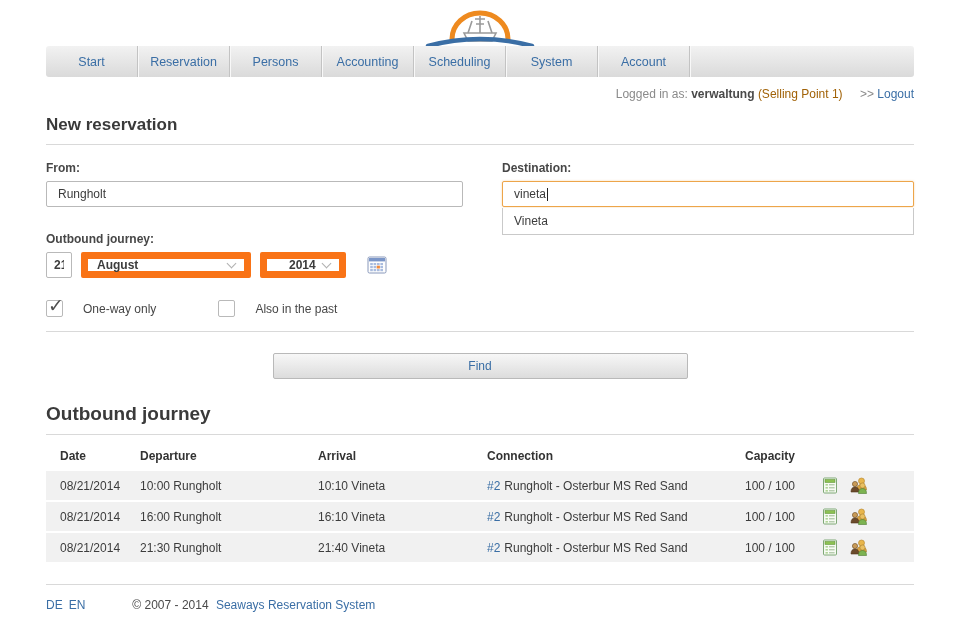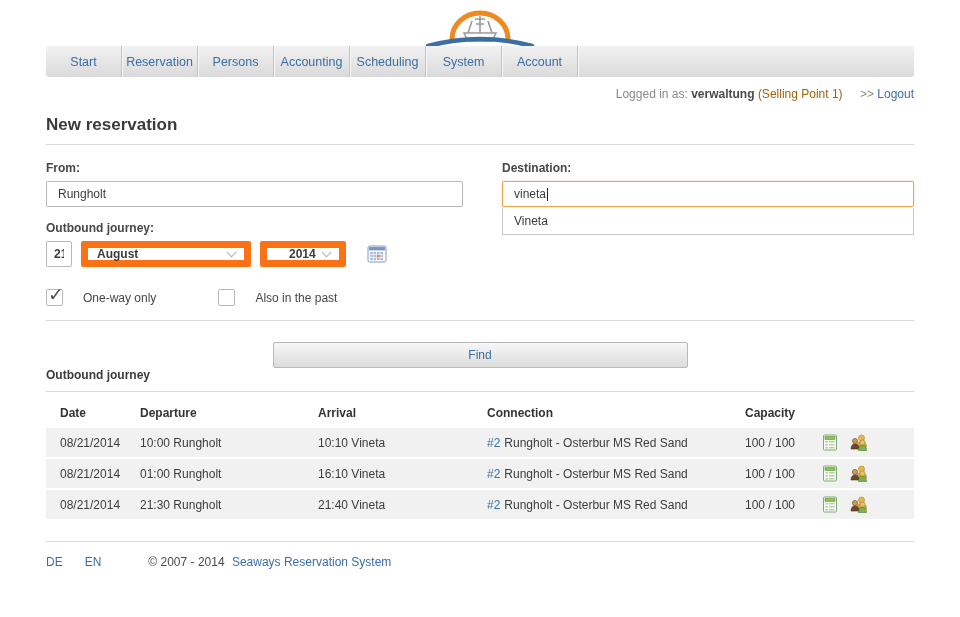--- a/index.html
+++ b/index.html
@@ -6,21 +6,21 @@
   html,body { width:960px; height:617px; background:#fff; overflow:hidden;
     font-family:"Liberation Sans","DejaVu Sans",sans-serif; color:#3c3c3c; }
   .container { width:868px; margin:0 auto; position:relative; }
 
   
   .logo-bar { height:46px; display:flex; justify-content:center; align-items:flex-start; padding-top:6px; }
 
   
   .navbar { height:31px; display:flex; background:linear-gradient(#f2f2f2,#dadada);
     border-radius:3px; overflow:hidden; }
-  .nav-tab { width:76px; display:flex; align-items:center; justify-content:center;
+  .nav-tab { width:92px; display:flex; align-items:center; justify-content:center;
     font-size:12.5px; color:#3a6ea5; border-right:1px solid #c3c3c3; box-shadow:1px 0 0 #f8f8f8;
     cursor:pointer; }
   .nav-tab:last-of-type { border-right:1px solid #c3c3c3; }
   .nav-spacer { flex:1; }
 
   
   .session-row { margin-top:10px; text-align:right; font-size:12px; color:#8a8a8a; }
   .session-row .user { color:#4a4a4a; font-weight:bold; }
   .session-row .ctx { color:#a16207; }
   .session-row .arrows { margin-left:14px; color:#8a8a8a; }
@@ -36,21 +36,21 @@
   .field-label { font-size:12px; font-weight:bold; color:#474747; margin-bottom:6px; }
   .text-input { width:100%; height:26px; border:1px solid #b9b9b9; border-radius:2px;
     font-family:inherit; font-size:12px; color:#3c3c3c; padding:6px 11px; background:#fff; }
   .input-focused { border:1px solid #eda54a; box-shadow:0 0 2px rgba(237,165,74,.5);
     display:flex; align-items:center; }
   .caret { display:inline-block; width:1px; height:13px; background:#222; margin-left:1px; }
   .suggest-box { position:absolute; left:0; right:0; top:47px; background:#fff;
     border:1px solid #c9c9c9; border-top:none; z-index:5; }
   .suggest-item { font-size:12px; padding:6px 11px; color:#3c3c3c; cursor:pointer; }
 
-  .outbound-block { margin-top:14px; }
+  .outbound-block { margin-top:25px; }
   .date-row { display:flex; align-items:center; gap:9px; margin-top:6px; }
   .day-input { width:26px; height:26px; border:1px solid #b9b9b9; border-radius:2px;
     font-family:inherit; font-size:12px; font-weight:bold; color:#3c3c3c; padding:0 7px; }
   .select { height:26px; border:7px solid #f97316; border-radius:2px; background:#fff;
     display:flex; align-items:center; justify-content:space-between; padding:0 9px;
     font-size:12px; font-weight:bold; color:#3c3c3c; cursor:pointer; }
   .sel-month { width:170px; }
   .sel-year { width:86px;padding-left:22px; }
   .chev { width:7px; height:7px; border-right:1.5px solid #b0b0b0; border-bottom:1.5px solid #b0b0b0;
     transform:rotate(45deg); margin-top:-4px; }
@@ -61,33 +61,33 @@
     border-radius:2px; position:relative; cursor:pointer; }
   .checkbox .tick { position:absolute; left:1px; top:-7px; font-size:19px; color:#4f4f4f; }
   .check-label { margin-left:20px; font-weight:normal; color:#474747; }
   .check-gap { width:62px; }
 
   .find-wrap { margin-top:21px; text-align:center; }
   .find-btn { width:415px; height:26px; background:linear-gradient(#f7f7f7,#dcdcdc);
     border:1px solid #b9b9b9; border-radius:2px; color:#3a6ea5; font-size:12px;
     font-family:inherit; cursor:pointer; }
 
-  .results-title { font-size:12px; font-weight:bold; color:#3a3a3a; }
+  .results-title { margin-top:24px; font-size:19px; font-weight:bold; color:#3a3a3a; }
 
   .grid-row { display:grid; grid-template-columns:80px 178px 169px 258px 77px 1fr;
     align-items:center; font-size:12px; padding-left:14px; }
   .thead { font-weight:bold; color:#333; height:30px; margin-top:6px; }
   .tbody .grid-row { background:#f1f1f1; height:29px; margin-bottom:2px; color:#3c3c3c; }
   .conn-no { color:#4a7fb5; margin-right:4px; }
   .row-icons { display:flex; align-items:center; gap:11px; }
   .icon-btn { display:flex; cursor:pointer; }
 
   .footer-rule { border:none; border-top:1px solid #d9d9d9; margin-top:22px; }
   .footer { margin-top:13px; font-size:12px; display:flex; align-items:center; }
-  .footer .langs { display:flex; gap:22px; }
+  .footer .langs { display:flex; gap:6px; }
   .footer .copy { margin-left:47px; color:#4a4a4a; }
   .footer .copy a { margin-left:4px; }
 </style>
 </head>
 <body>
 
 <div class="logo-bar">
   <svg width="120" height="44" viewBox="0 0 120 44">
     <path d="M32 33 A 28 26 0 1 1 88 33" fill="none" stroke="#ee8a1f" stroke-width="5" stroke-linecap="round"></path>
     <g stroke="#9a9a9a" stroke-width="1.6" fill="none">
@@ -246,21 +246,21 @@
             <circle cx="6" cy="7" r="2.6" fill="#c89a56" stroke="#6b4a23" stroke-width="0.6"></circle>
             <path d="M2 15 Q2 10 6 10 Q10 10 10 15 Z" fill="#6b4a2b" stroke="#4d3417" stroke-width="0.6"></path>
             <circle cx="13.5" cy="8.5" r="2.6" fill="#e9c063" stroke="#a9822f" stroke-width="0.6"></circle>
             <path d="M9.5 16.5 Q9.5 11.5 13.5 11.5 Q17.5 11.5 17.5 16.5 Z" fill="#7cb351" stroke="#4f7a31" stroke-width="0.6"></path>
           </svg>
         </span>
       </div>
     </div>
       <div class="grid-row">
       <div>08/21/2014</div>
-      <div>01:00 Rungholt</div>
+      <div>16:00 Rungholt</div>
       <div>16:10 Vineta</div>
       <div>
         <a class="link conn-no">#2</a><span>Rungholt - Osterbur MS Red Sand</span>
       </div>
       <div>100 / 100</div>
       <div class="row-icons">
         <span class="icon-btn">
           <svg width="16" height="17" viewBox="0 0 16 17">
             <rect x="1.5" y="1" width="13" height="15" rx="1" fill="#f7fbf3" stroke="#7fa877"></rect>
             <rect x="3" y="2.5" width="10" height="3" fill="#8cc152" stroke="#64963c" stroke-width="0.6"></rect>

